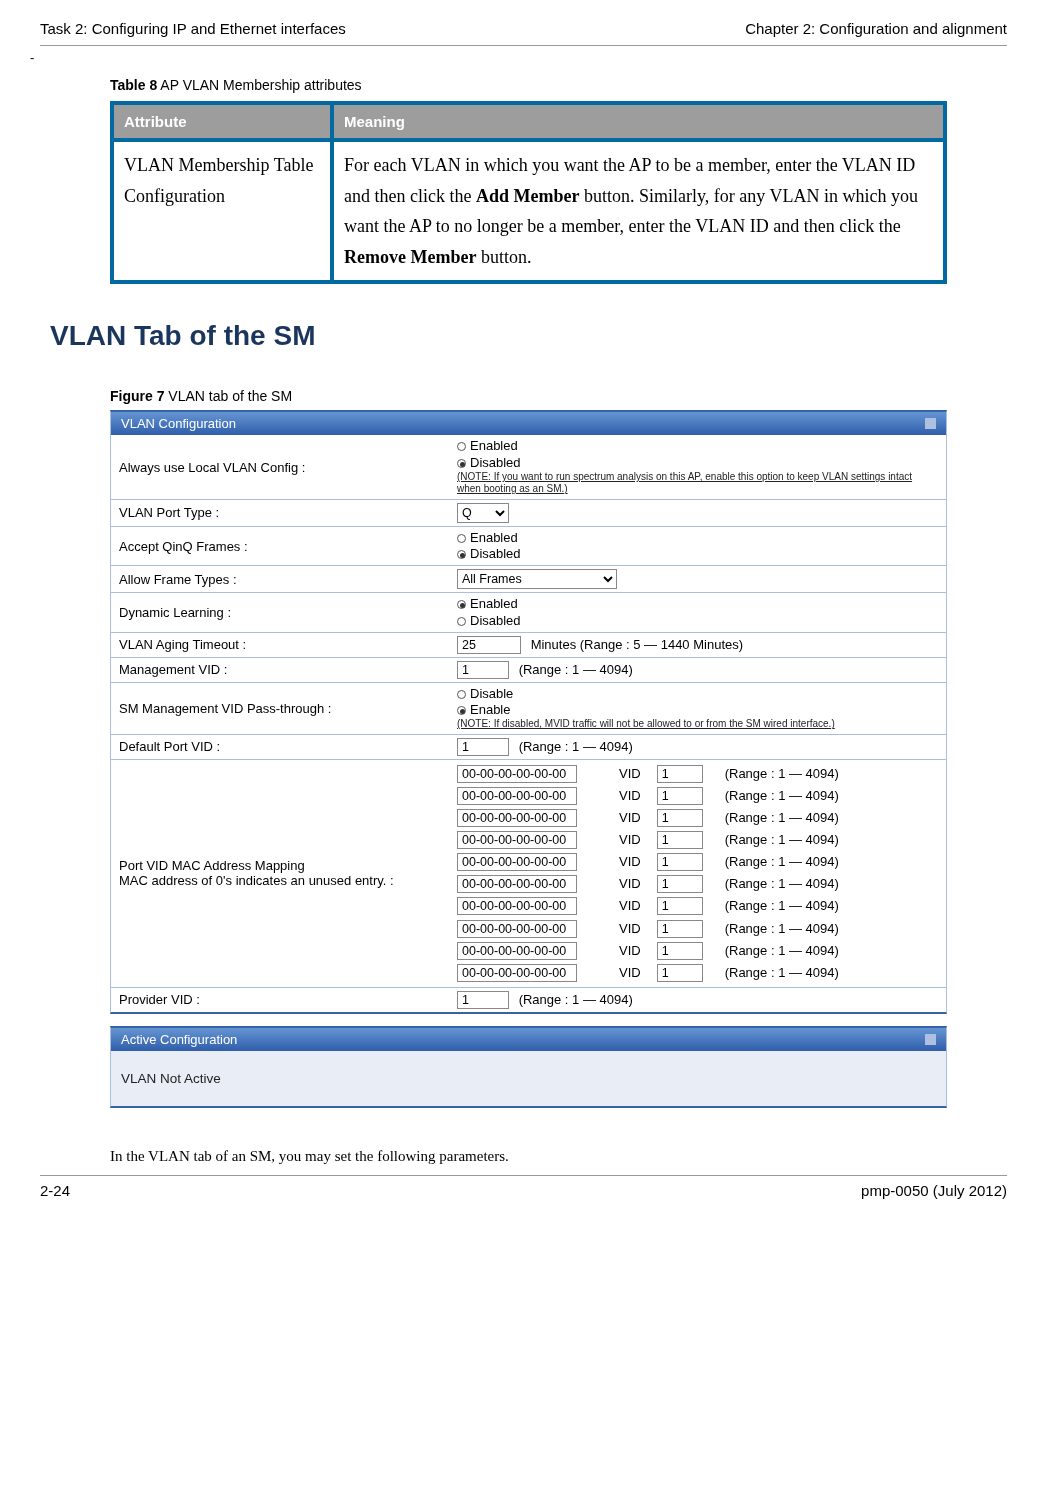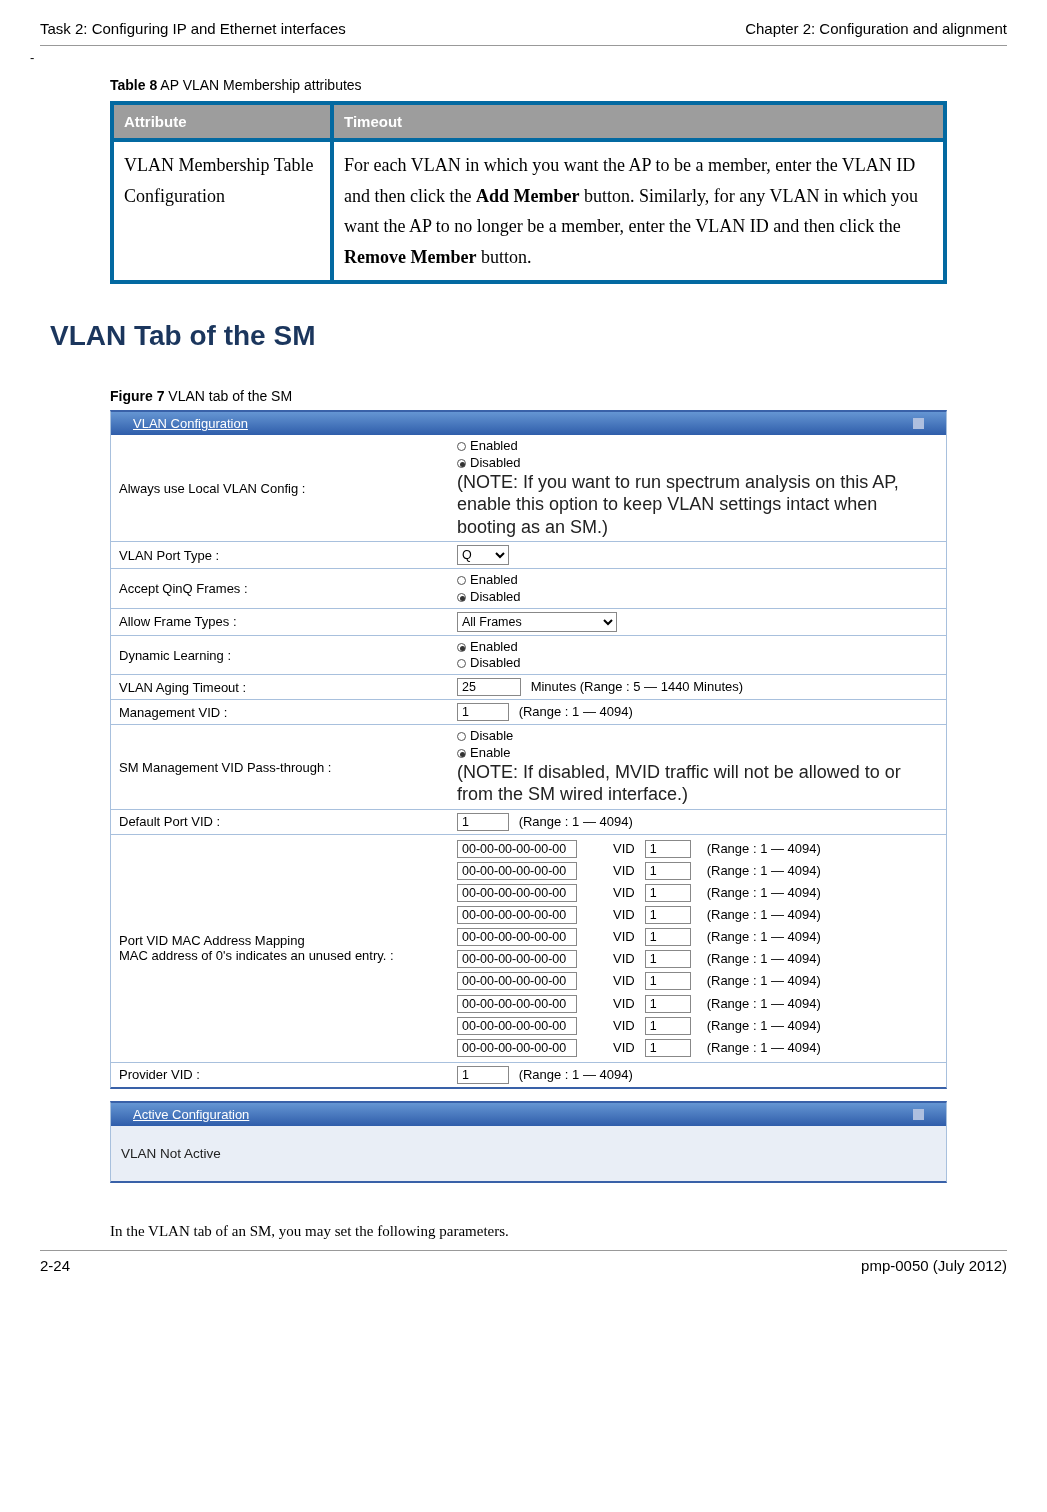--- a/index.html
+++ b/index.html
@@ -58,27 +58,26 @@
       border: 1px solid #a8c0dd;
       border-top: 2px solid #3961a8;
       border-bottom: 2px solid #3961a8;
       margin-bottom: 12px;
       font-family: Arial, sans-serif;
       font-size: 13px;
     }
     .panel-title {
       background: linear-gradient(#6596d3, #2f5daa);
       color: #fff;
-      padding: 4px 22px;
+      padding: 4px 10px;
       font-weight: normal;
       font-size: 13px;
       display: flex;
       justify-content: space-between;
       align-items: center;
-      text-decoration: underline;
     }
     .panel-title .mini-icon {
       width: 11px; height: 11px; background: #aebfdf;
     }
     .cfg-table { width: 100%; border-collapse: collapse; }
     .cfg-table td {
       border-top: 1px solid #a8c0dd;
       padding: 3px 8px;
       vertical-align: middle;
     }
@@ -86,31 +85,31 @@
     .label-col { width: 338px; }
     .radio-item { display: block; line-height: 1.25; }
     .radio-dot {
       display: inline-block; width: 9px; height: 9px; border: 1px solid #555;
       border-radius: 50%; margin-right: 4px; vertical-align: middle;
     }
     .radio-dot.sel::after {
       content: ""; display: block; width: 5px; height: 5px; background: #333;
       border-radius: 50%; margin: 2px;
     }
-    .note-text { color: #222; font-size: 18px; line-height: 1.25; }
+    .note-text { color: #222; font-size: 10px; line-height: 1.25; text-decoration: underline; }
     .txt-input {
       border: 1px solid #888; background: #fff; font-size: 12.5px;
       height: 18px; padding: 0 4px; font-family: Arial, sans-serif;
     }
     .sel-input {
       border: 1px solid #888; background: #fff; font-size: 12.5px;
       height: 20px; font-family: Arial, sans-serif;
     }
     .range-text { font-size: 13px; margin-left: 6px; text-align: right; }
-    .mac-row { display: flex; align-items: center; gap: 10px; line-height: 1.7; }
+    .mac-row { display: flex; align-items: center; gap: 16px; line-height: 1.7; }
     .mac-block { display: flex; flex-direction: column; }
     .active-cfg-box {
       border: 1px solid #a8c0dd;
       border-top: 2px solid #3961a8;
       border-bottom: 2px solid #3961a8;
       margin-bottom: 6px;
     }
     .not-active {
       background: #e9eef6;
       padding: 20px 10px;
@@ -144,21 +143,21 @@
 <div class="content">
 
   <div class="table-caption">
     <b>Table 8</b><span>  AP VLAN Membership attributes</span>
   </div>
 
   <table class="attr">
     <tbody>
         <tr>
       <th>Attribute</th>
-      <th>Timeout</th>
+      <th>Meaning</th>
     </tr>
     <tr>
       <td>VLAN Membership Table Configuration</td>
       <td>
         <span>For each VLAN in which you want the AP to be a member, enter the VLAN ID and then click the </span><b>Add Member</b><span> button. Similarly, for any VLAN in which you want the AP to no longer be a member, enter the VLAN ID and then click the </span><b>Remove Member</b><span> button.</span>
       </td>
     </tr>
   </tbody>
     </table>
 

